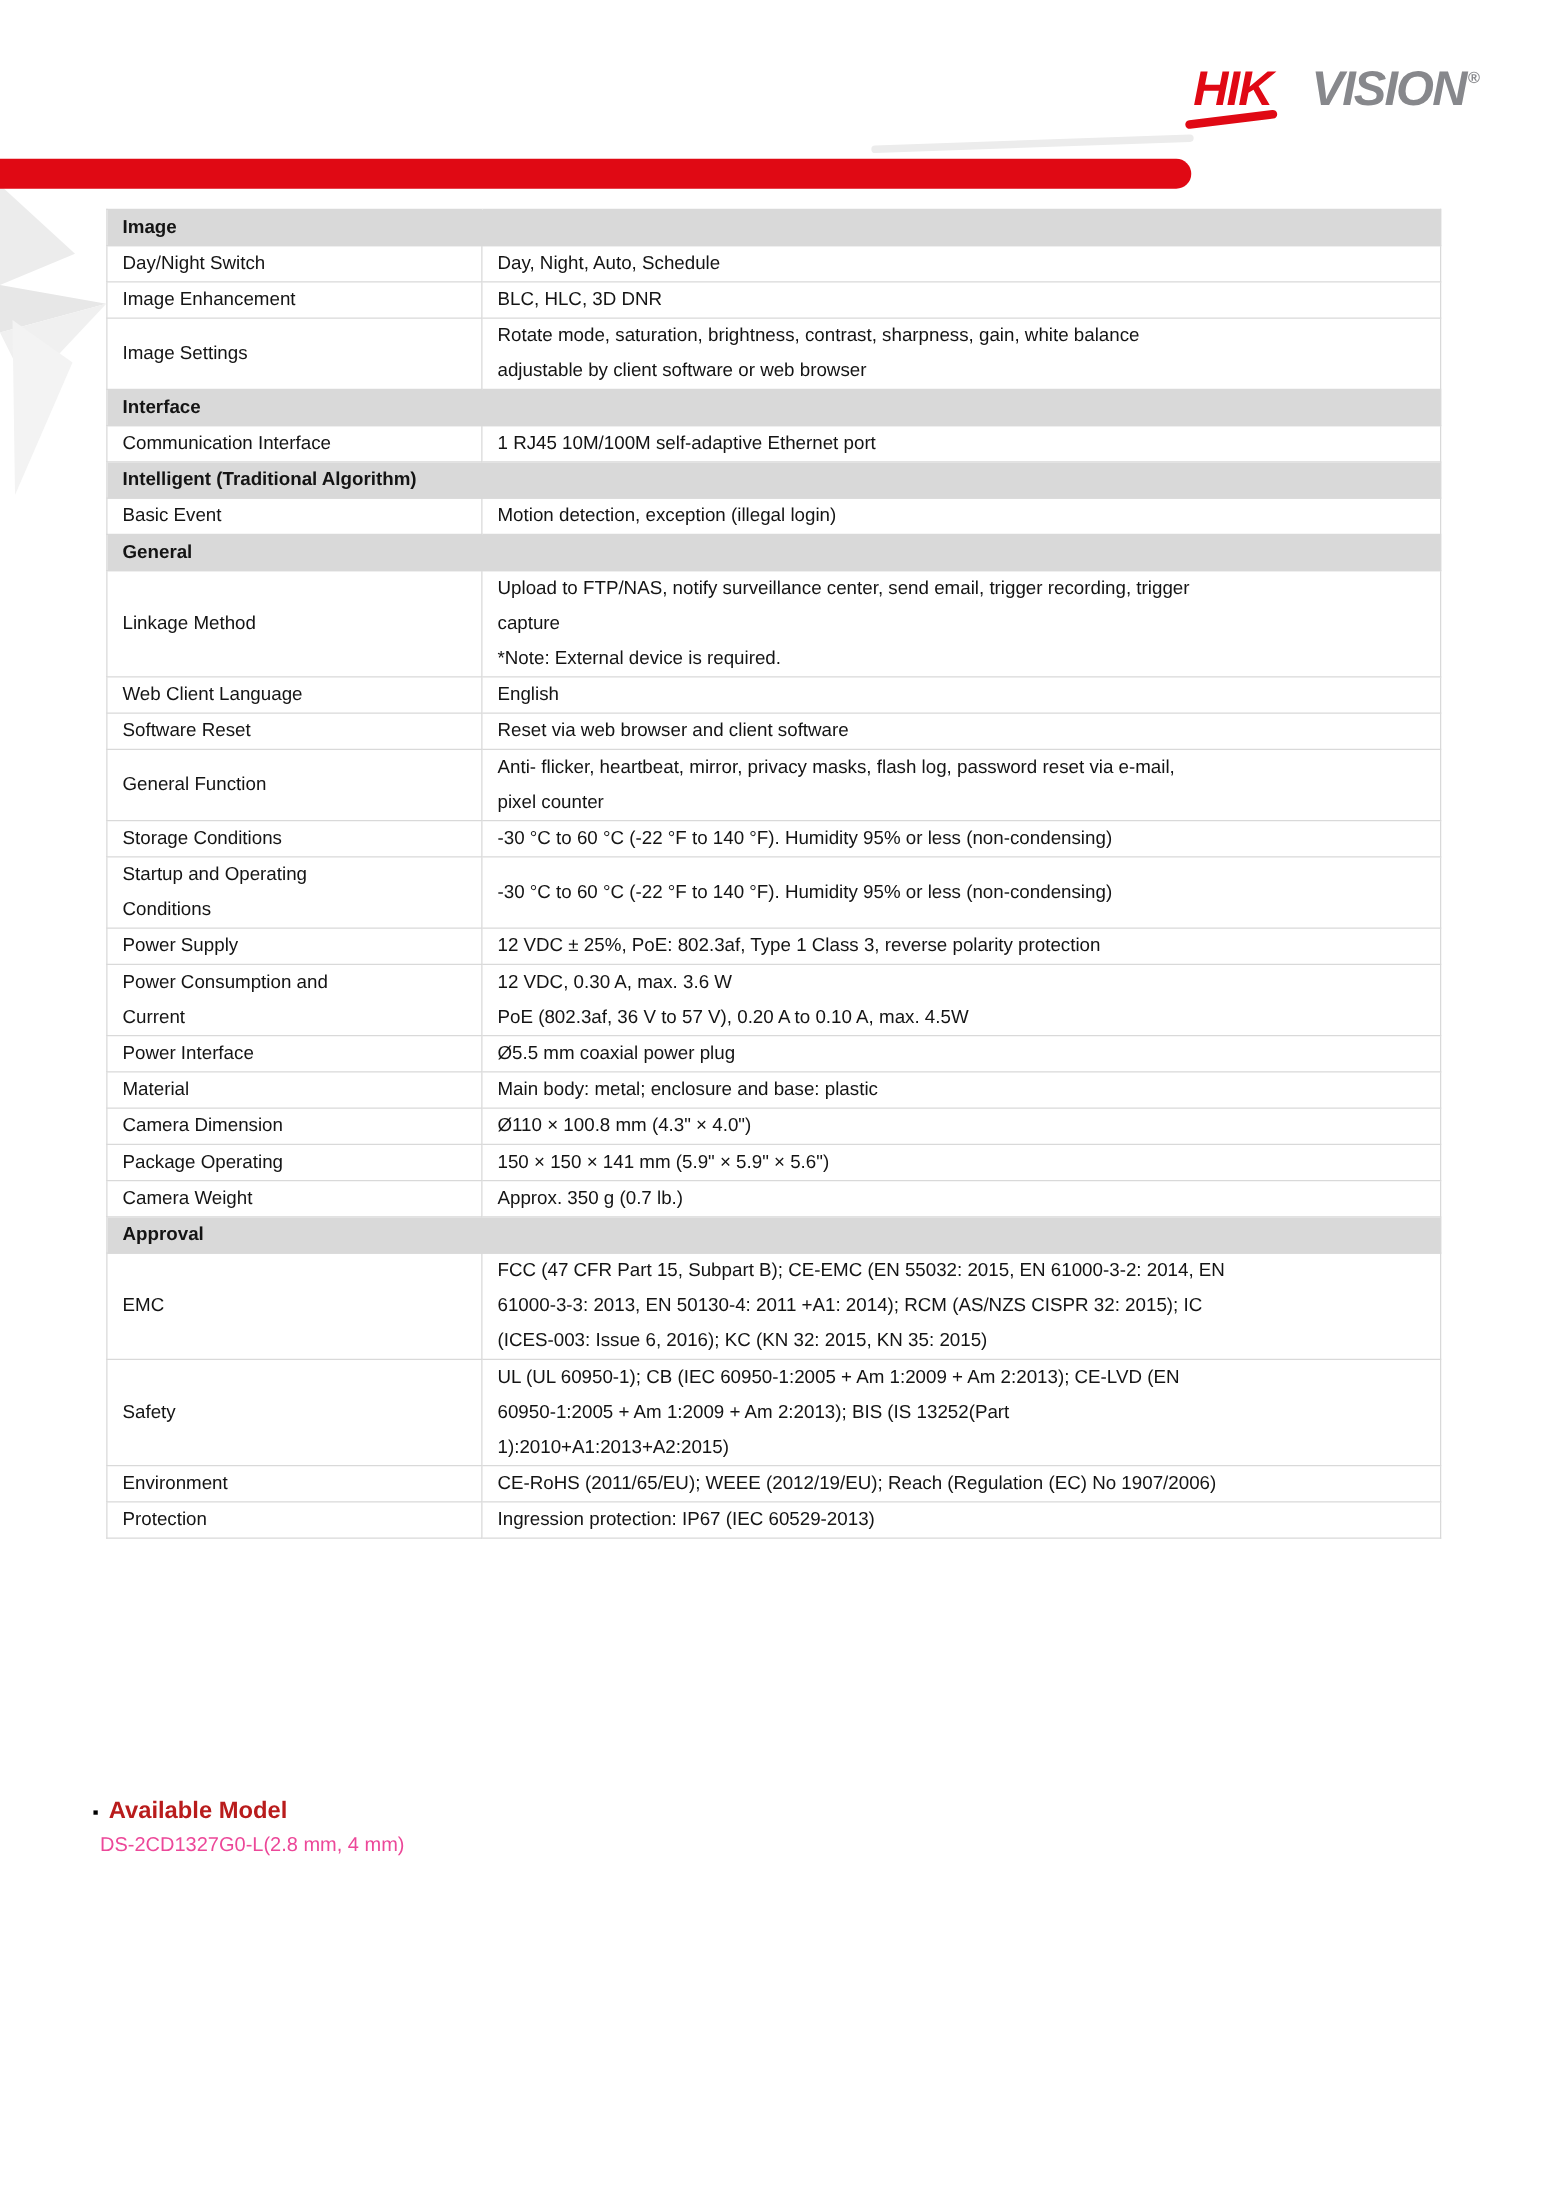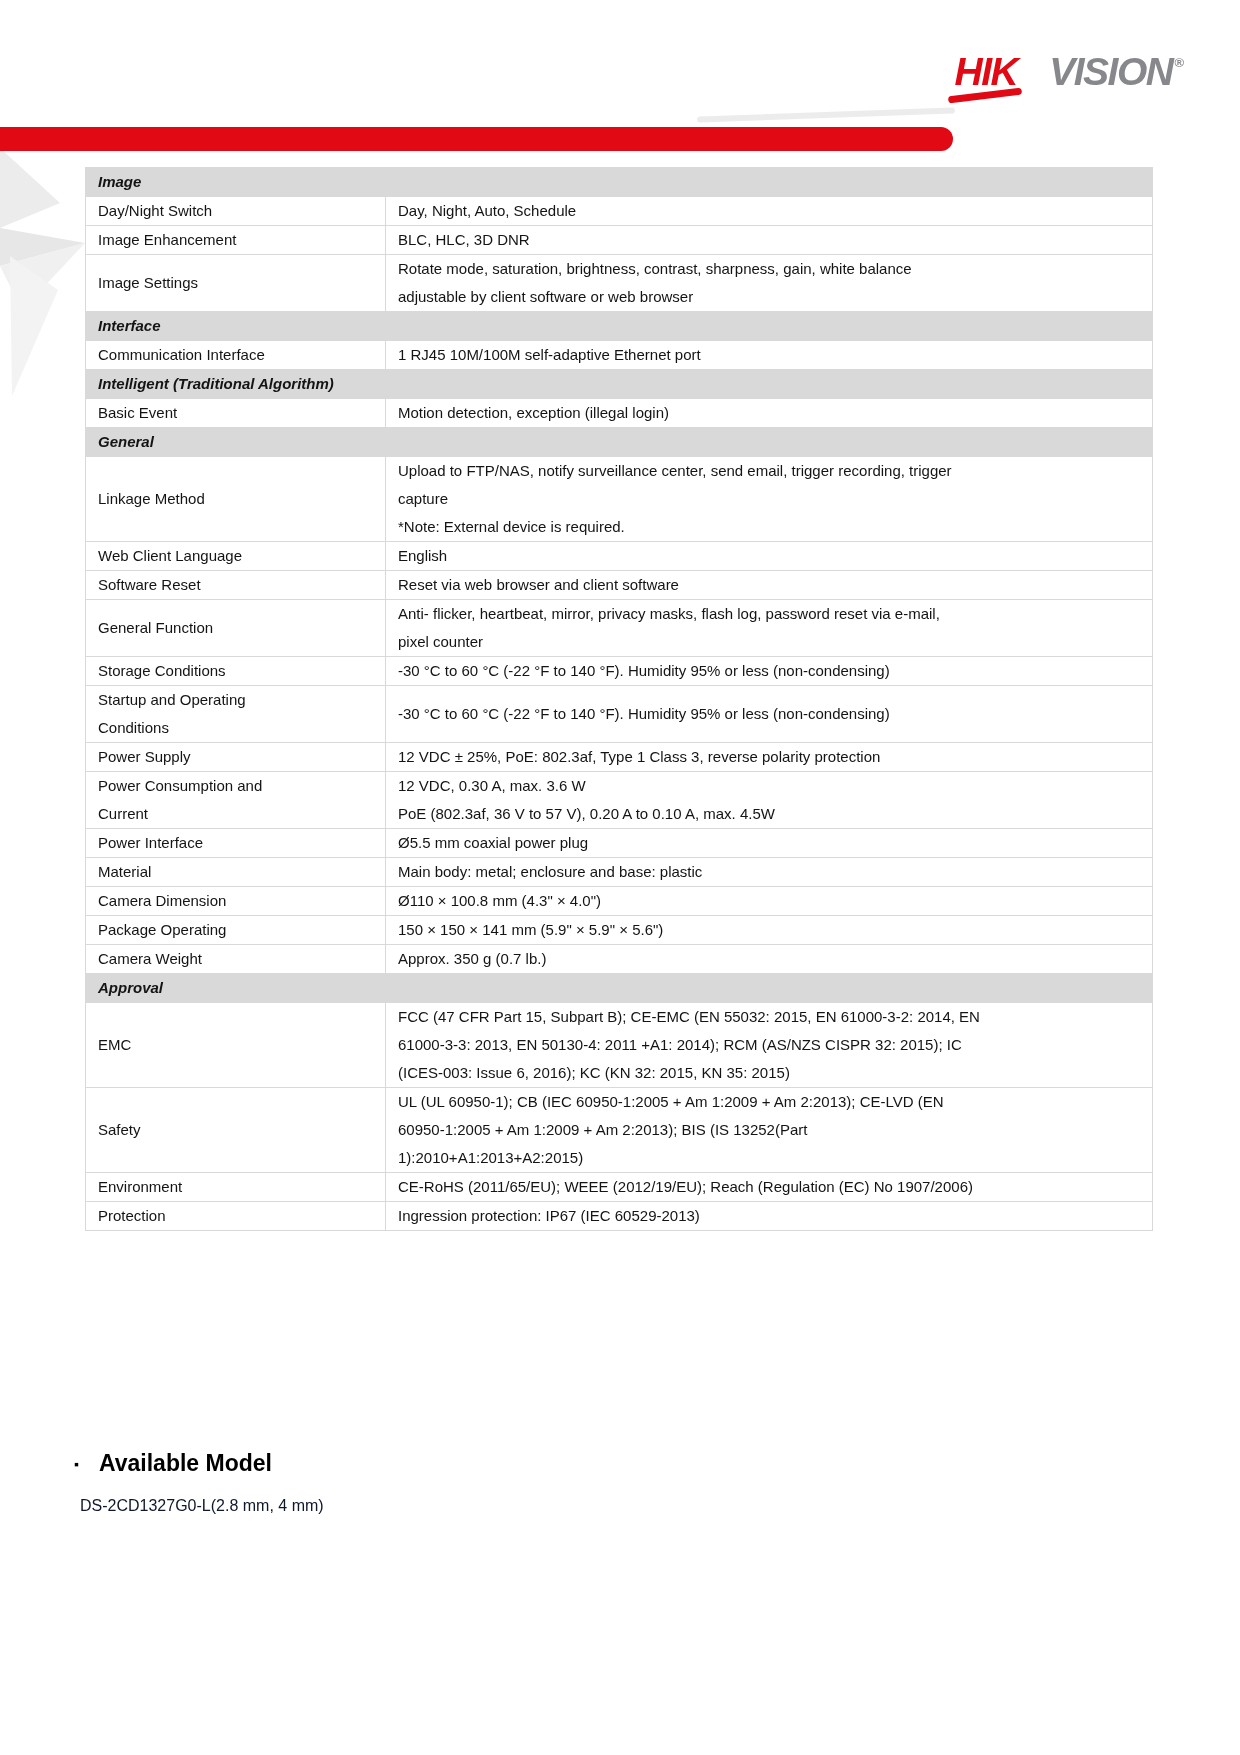--- a/index.html
+++ b/index.html
@@ -54,28 +54,27 @@
     text-align:left;
     line-height:28px;
     white-space:pre-line;
     font-weight:normal;
   }
   table.spec-table tr.band th{
     background:var(--band);
     font-weight:bold;
     border-left-color:var(--band);
     border-right-color:var(--band);
-    font-style:italic;
   }
   
   .model-section{position:absolute;left:74px;top:1438px;z-index:4;}
   .model-heading-row{display:flex;align-items:center;}
   .model-heading-row .bullet{font-size:14px;line-height:1;margin-right:8px;color:#000;}
-  .model-heading-row h2{margin:12px;font-size:23px;font-weight:bold;color:#000000;}
-  .model-value{margin:8px 0 0 6px;font-size:16px;color:#0f172a;}
+  .model-heading-row h2{margin:0;font-size:19px;font-weight:bold;color:#b91c1c;}
+  .model-value{margin:8px 0 0 6px;font-size:16px;color:#ec4899;}
 </style>
 </head>
 <body>
 
 <div class="logo">
   <span class="hik">HIK</span><span class="vision">VISION</span><span class="reg">®</span>
 </div>
 <div class="gray-swoosh"></div>
 <div class="red-swoosh"></div>
 <div class="red-banner"></div>

